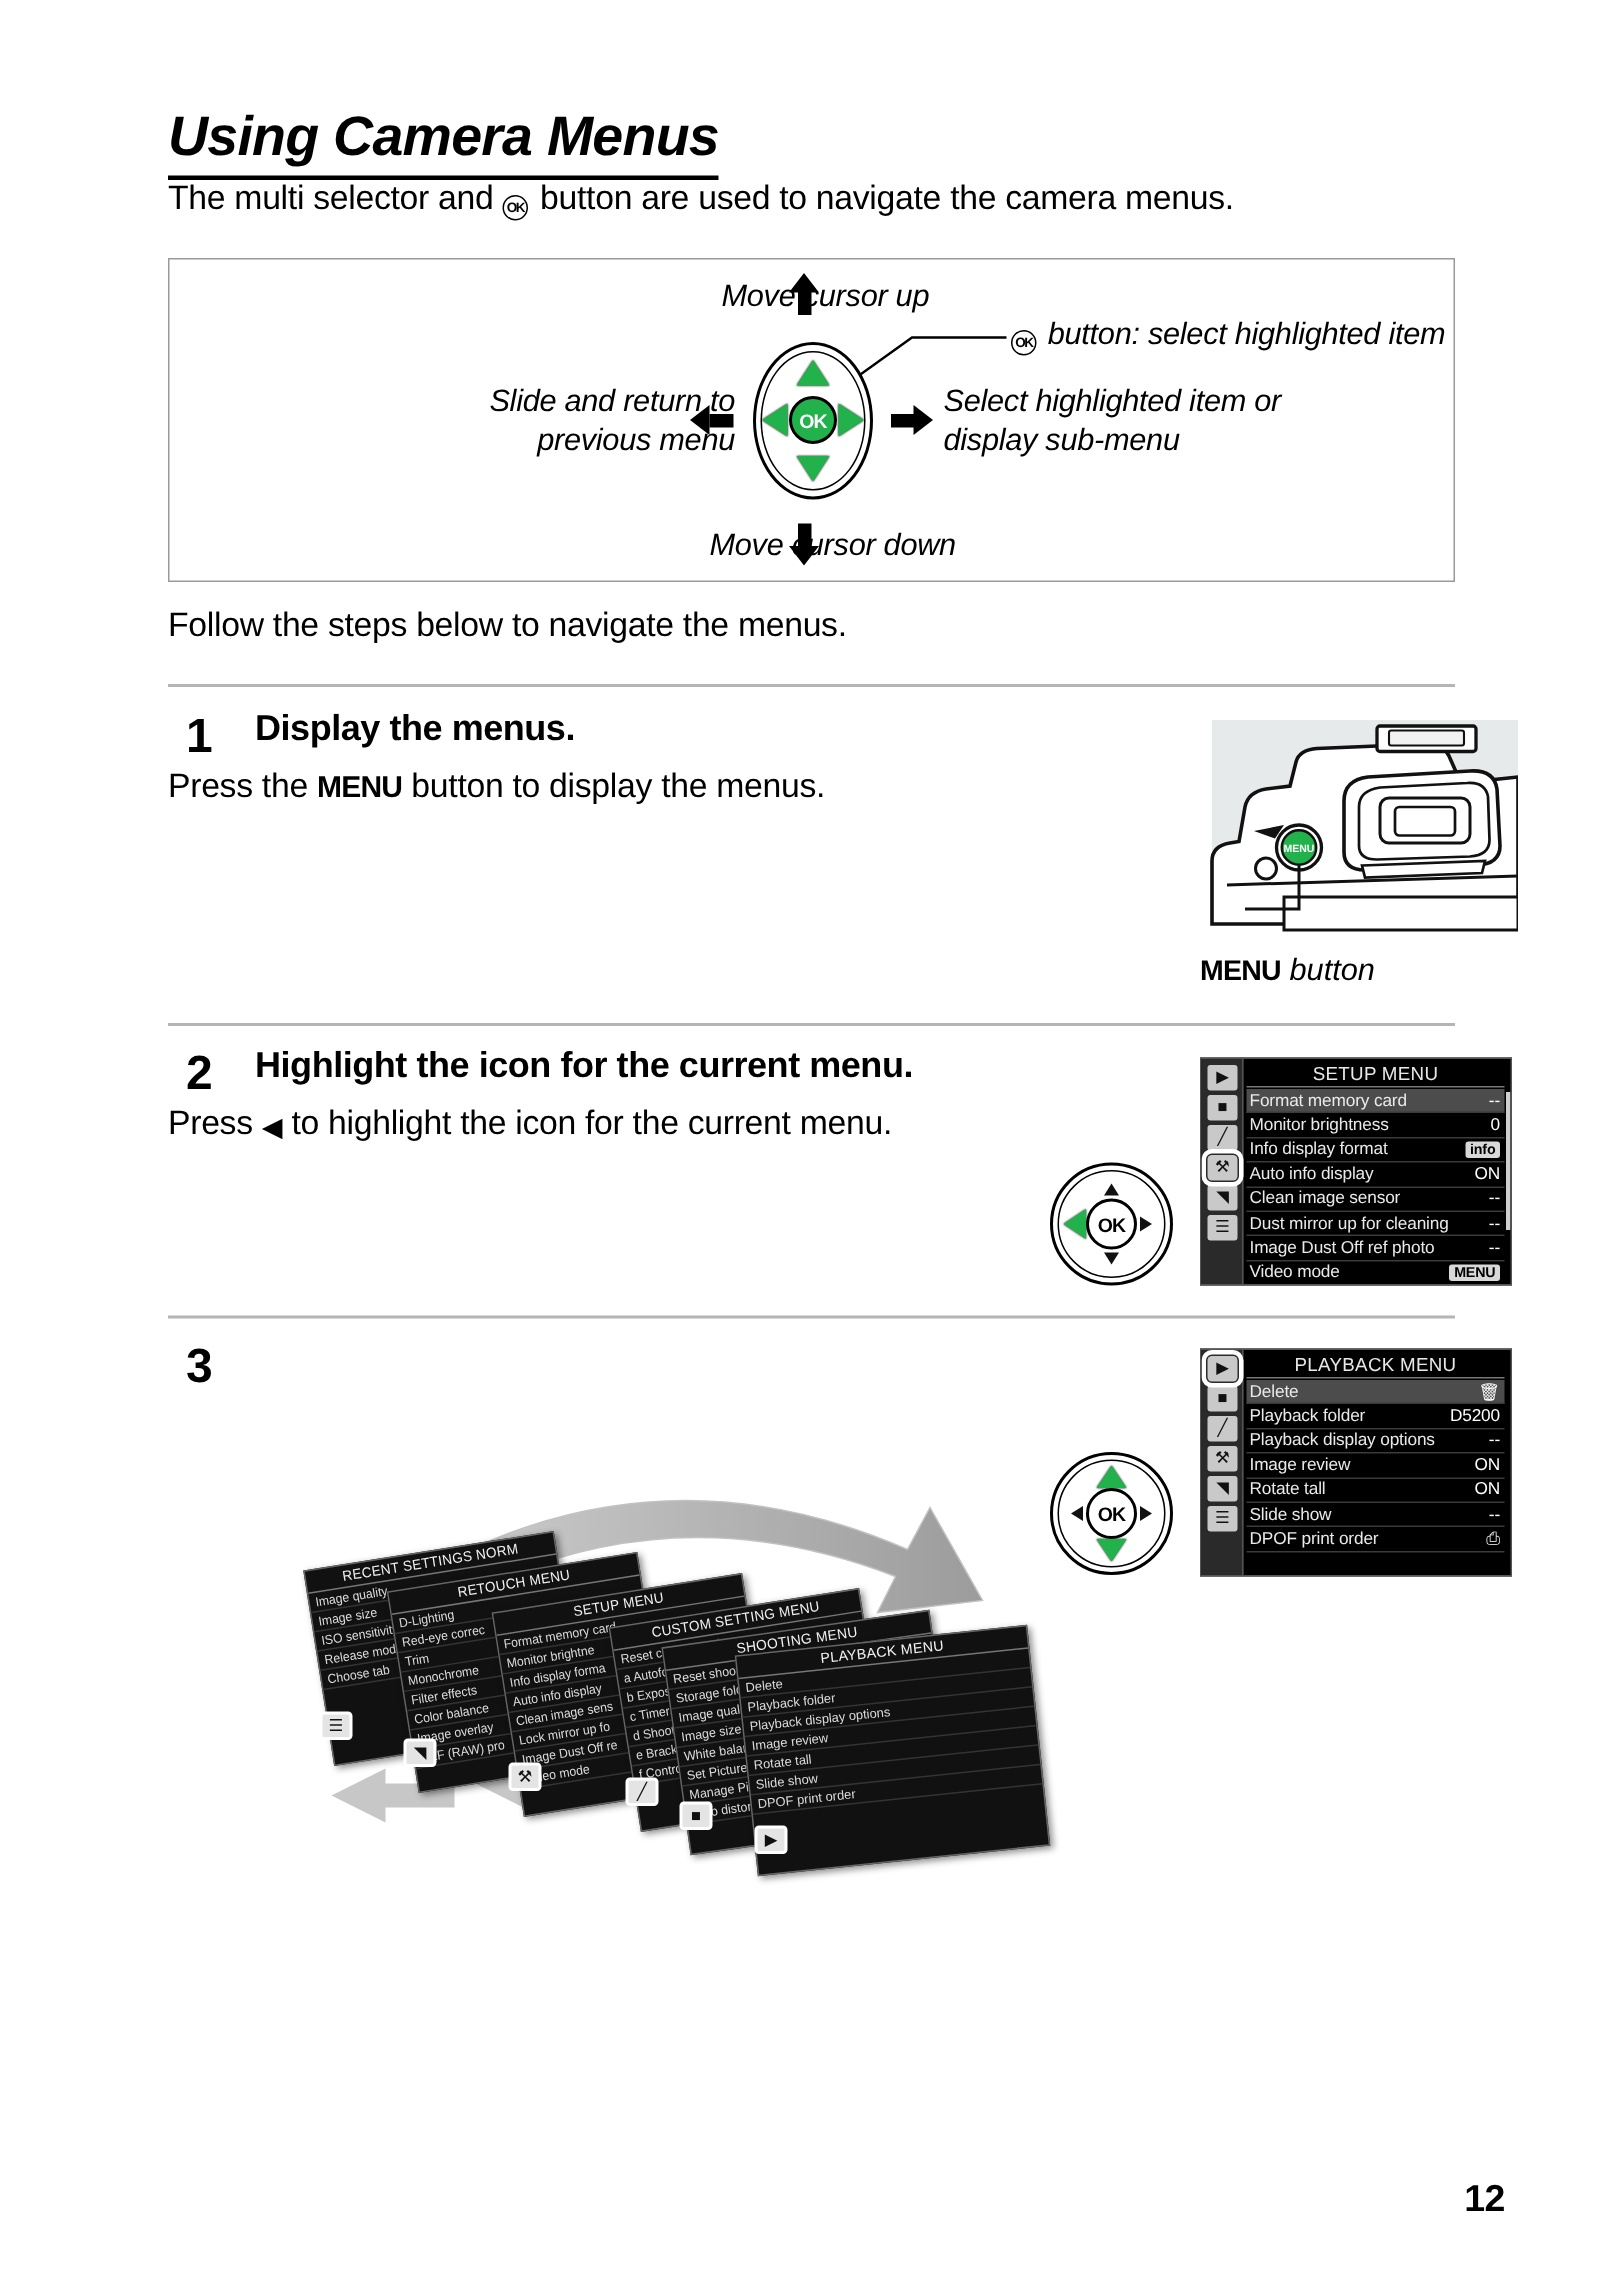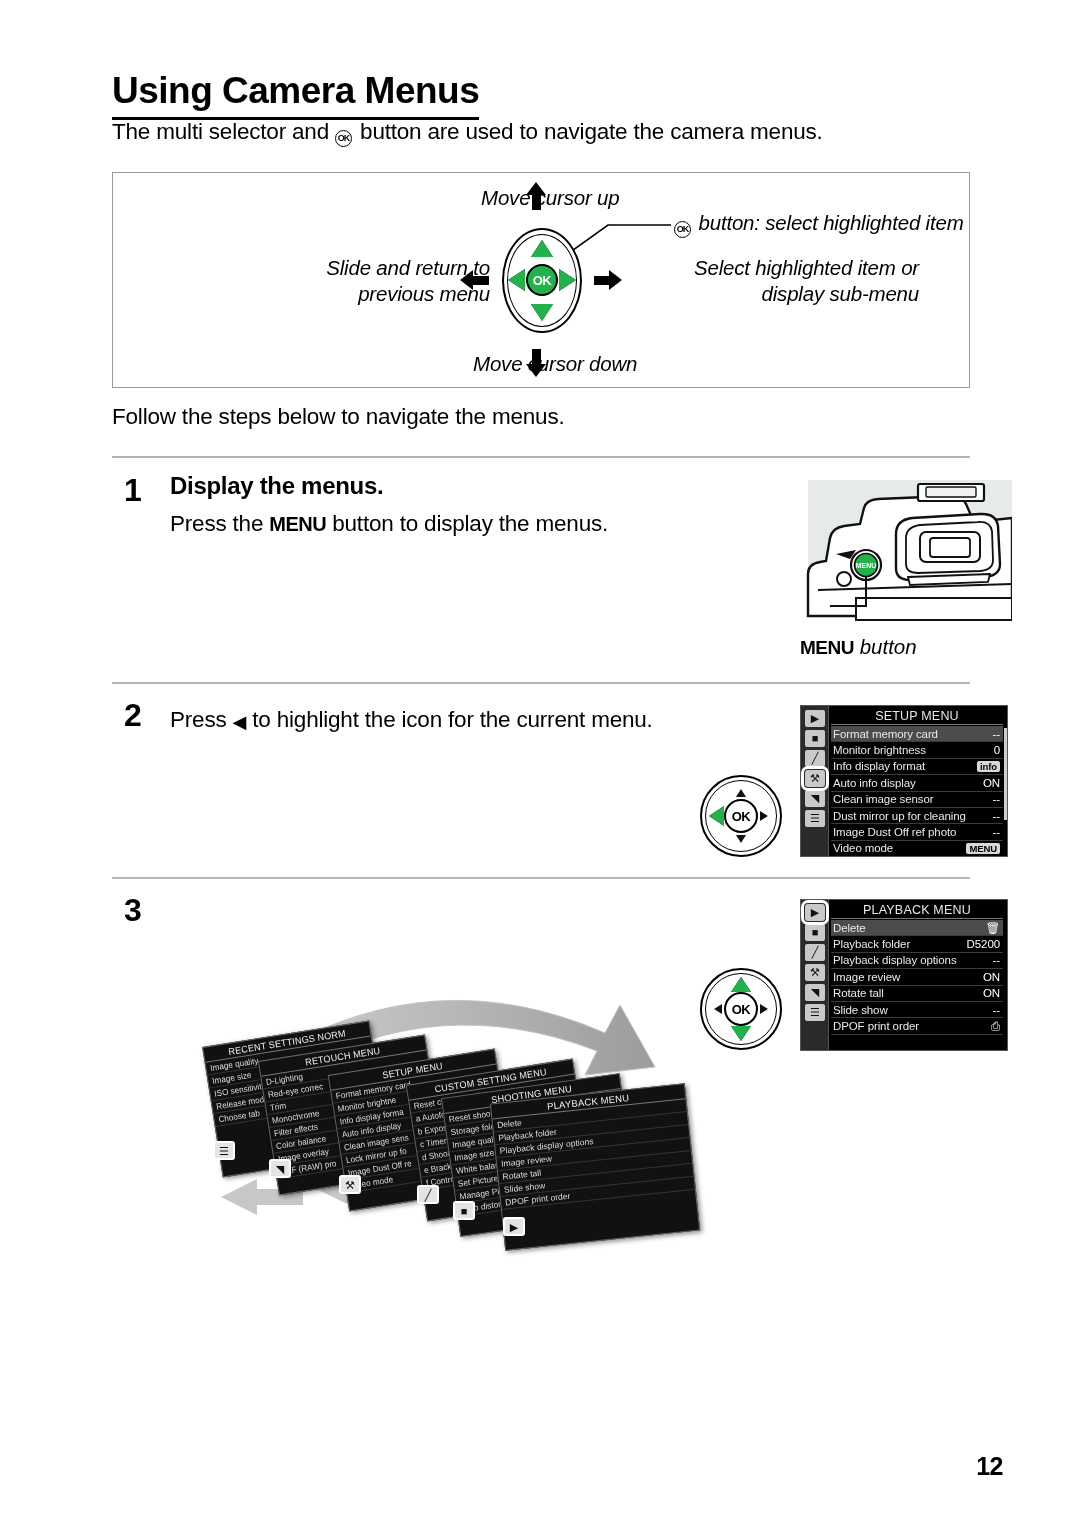--- a/index.html
+++ b/index.html
@@ -20,20 +20,21 @@
     width: 1080px;
     height: 1529px;
   }
 
   
   .title-wrap {
     position: absolute;
     left: 112px;
     top: 72px;
     width: 860px;
+    font-style: italic;
   }
   .page-title {
     font-size: 37px;
     font-weight: bold;
     letter-spacing: -0.5px;
     line-height: 1.05;
     padding-bottom: 6px;
     border-bottom: 3px solid #000;
     display: inline-block;
   }
@@ -63,21 +64,21 @@
     position: absolute;
     font-style: italic;
     font-size: 20.5px;
     line-height: 1.28;
     letter-spacing: -0.2px;
     white-space: nowrap;
   }
   .lbl-up    { left: 368px; top: 12px; }
   .lbl-down  { left: 360px; top: 178px; }
   .lbl-left  { left: 172px; top: 82px; text-align: right; width: 205px; white-space: normal; }
-  .lbl-right { left: 516px; top: 82px; white-space: normal; width: 290px; text-align: right; }
+  .lbl-right { left: 516px; top: 82px; white-space: normal; width: 290px; }
   .lbl-ok    { left: 561px; top: 37px; white-space: nowrap; }
 
   .ok-glyph {
     display: inline-block;
     width: 17px; height: 17px;
     border: 1.6px solid #000;
     border-radius: 50%;
     font-size: 9px;
     font-style: normal;
     font-weight: bold;
@@ -244,21 +245,20 @@
     font-weight: bold;
   }
   .step-head {
     margin-left: 58px;
     font-size: 24px;
     font-weight: bold;
     letter-spacing: -0.3px;
     line-height: 1.2;
   }
   .step-body {
-    margin-left: 58px;
     margin-top: 7px;
     font-size: 22.5px;
     line-height: 1.38;
     letter-spacing: -0.2px;
     max-width: 545px;
   }
   .menu-word {
     font-weight: bold;
     font-family: "Liberation Sans", sans-serif;
     font-size: 20px;
@@ -568,20 +568,21 @@
 
     <path d="M66 99 L66 128 L30 128" stroke="#111" stroke-width="2" fill="none"></path>
   </svg>
 
   <div class="menu-btn-caption">
     <b>MENU</b><span> button</span>
   </div>
 
   <div class="step step2">
     <div class="step-num">2</div>
+    <div class="step-head">Highlight the icon for the current menu.</div>
     <div class="step-body">
       <span>Press </span><span class="tri-ch">◀</span><span> to highlight the icon for the current menu.</span>
     </div>
   </div>
 
   <div class="dpad-sm dpad-step2">
     <div class="o1"></div>
     <div class="o2"></div>
     <div class="sm-tri sm-up small"></div>
     <div class="sm-tri sm-down small"></div>

